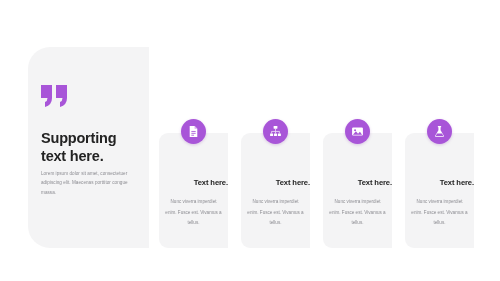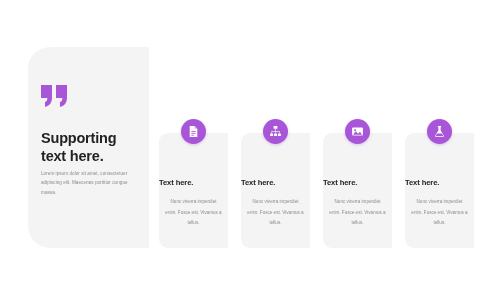--- a/index.html
+++ b/index.html
@@ -86,21 +86,21 @@
     justify-content: center;
     box-shadow: 0 1px 3px rgba(130, 60, 170, 0.25);
   }
   .icon-badge svg { display: block; }
 
   .feature-title {
     position: absolute;
     top: 45px;
     left: 0;
     right: 0;
-    text-align: left;
+    text-align: right;
     font-size: 7.6px;
     font-weight: bold;
     color: #232323;
     letter-spacing: -0.1px;
   }
   .feature-body {
     position: absolute;
     top: 64px;
     left: 6px;
     right: 6px;

